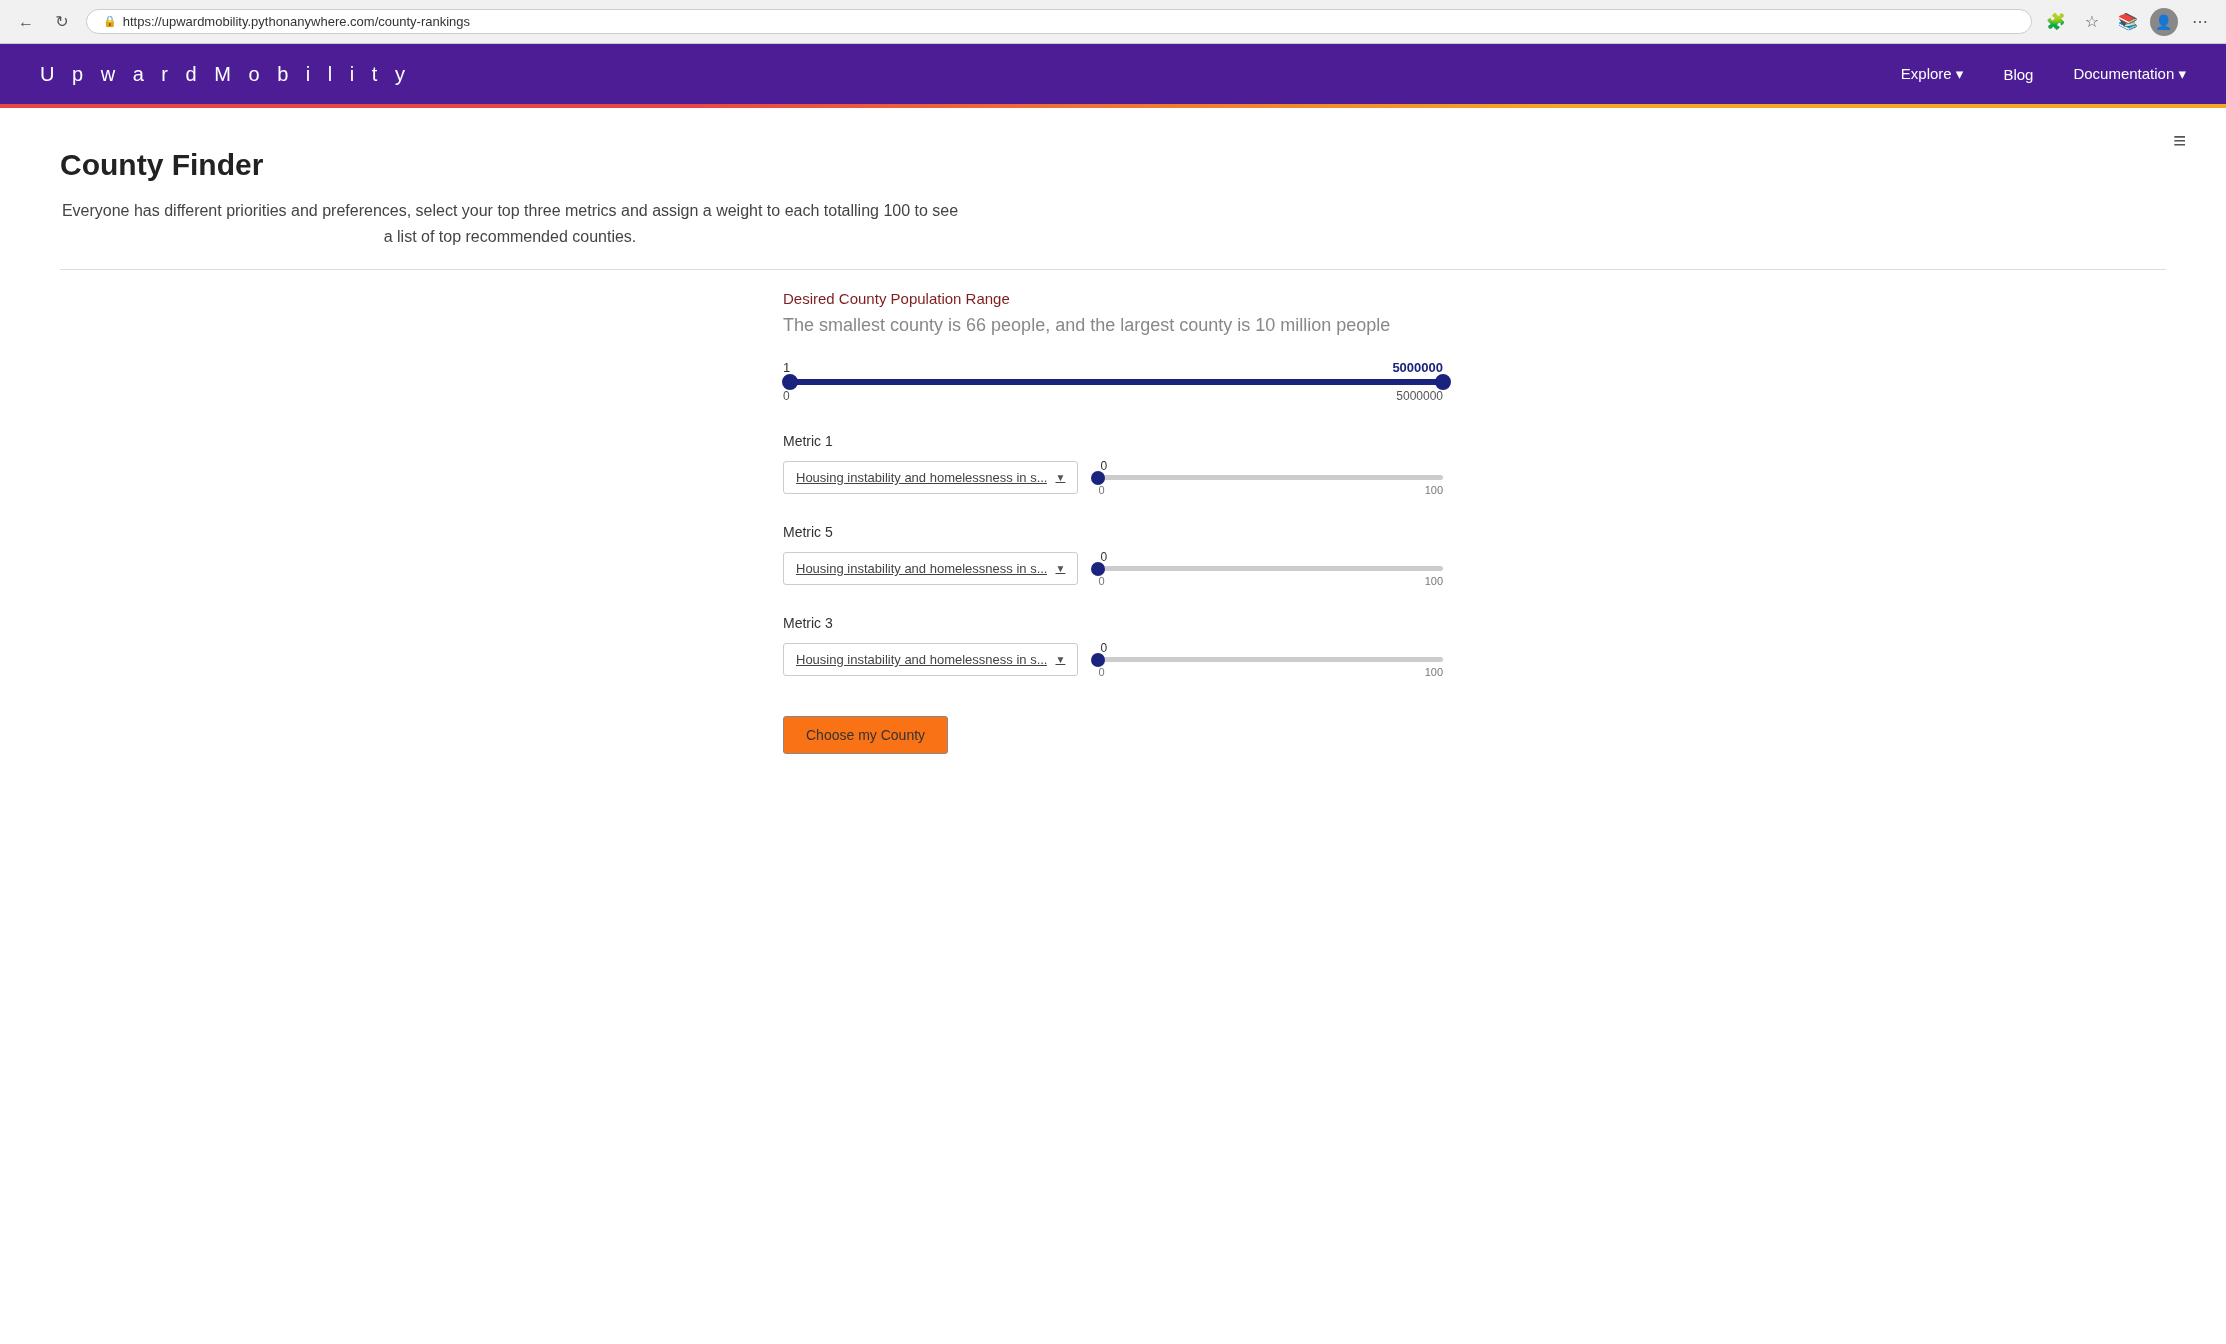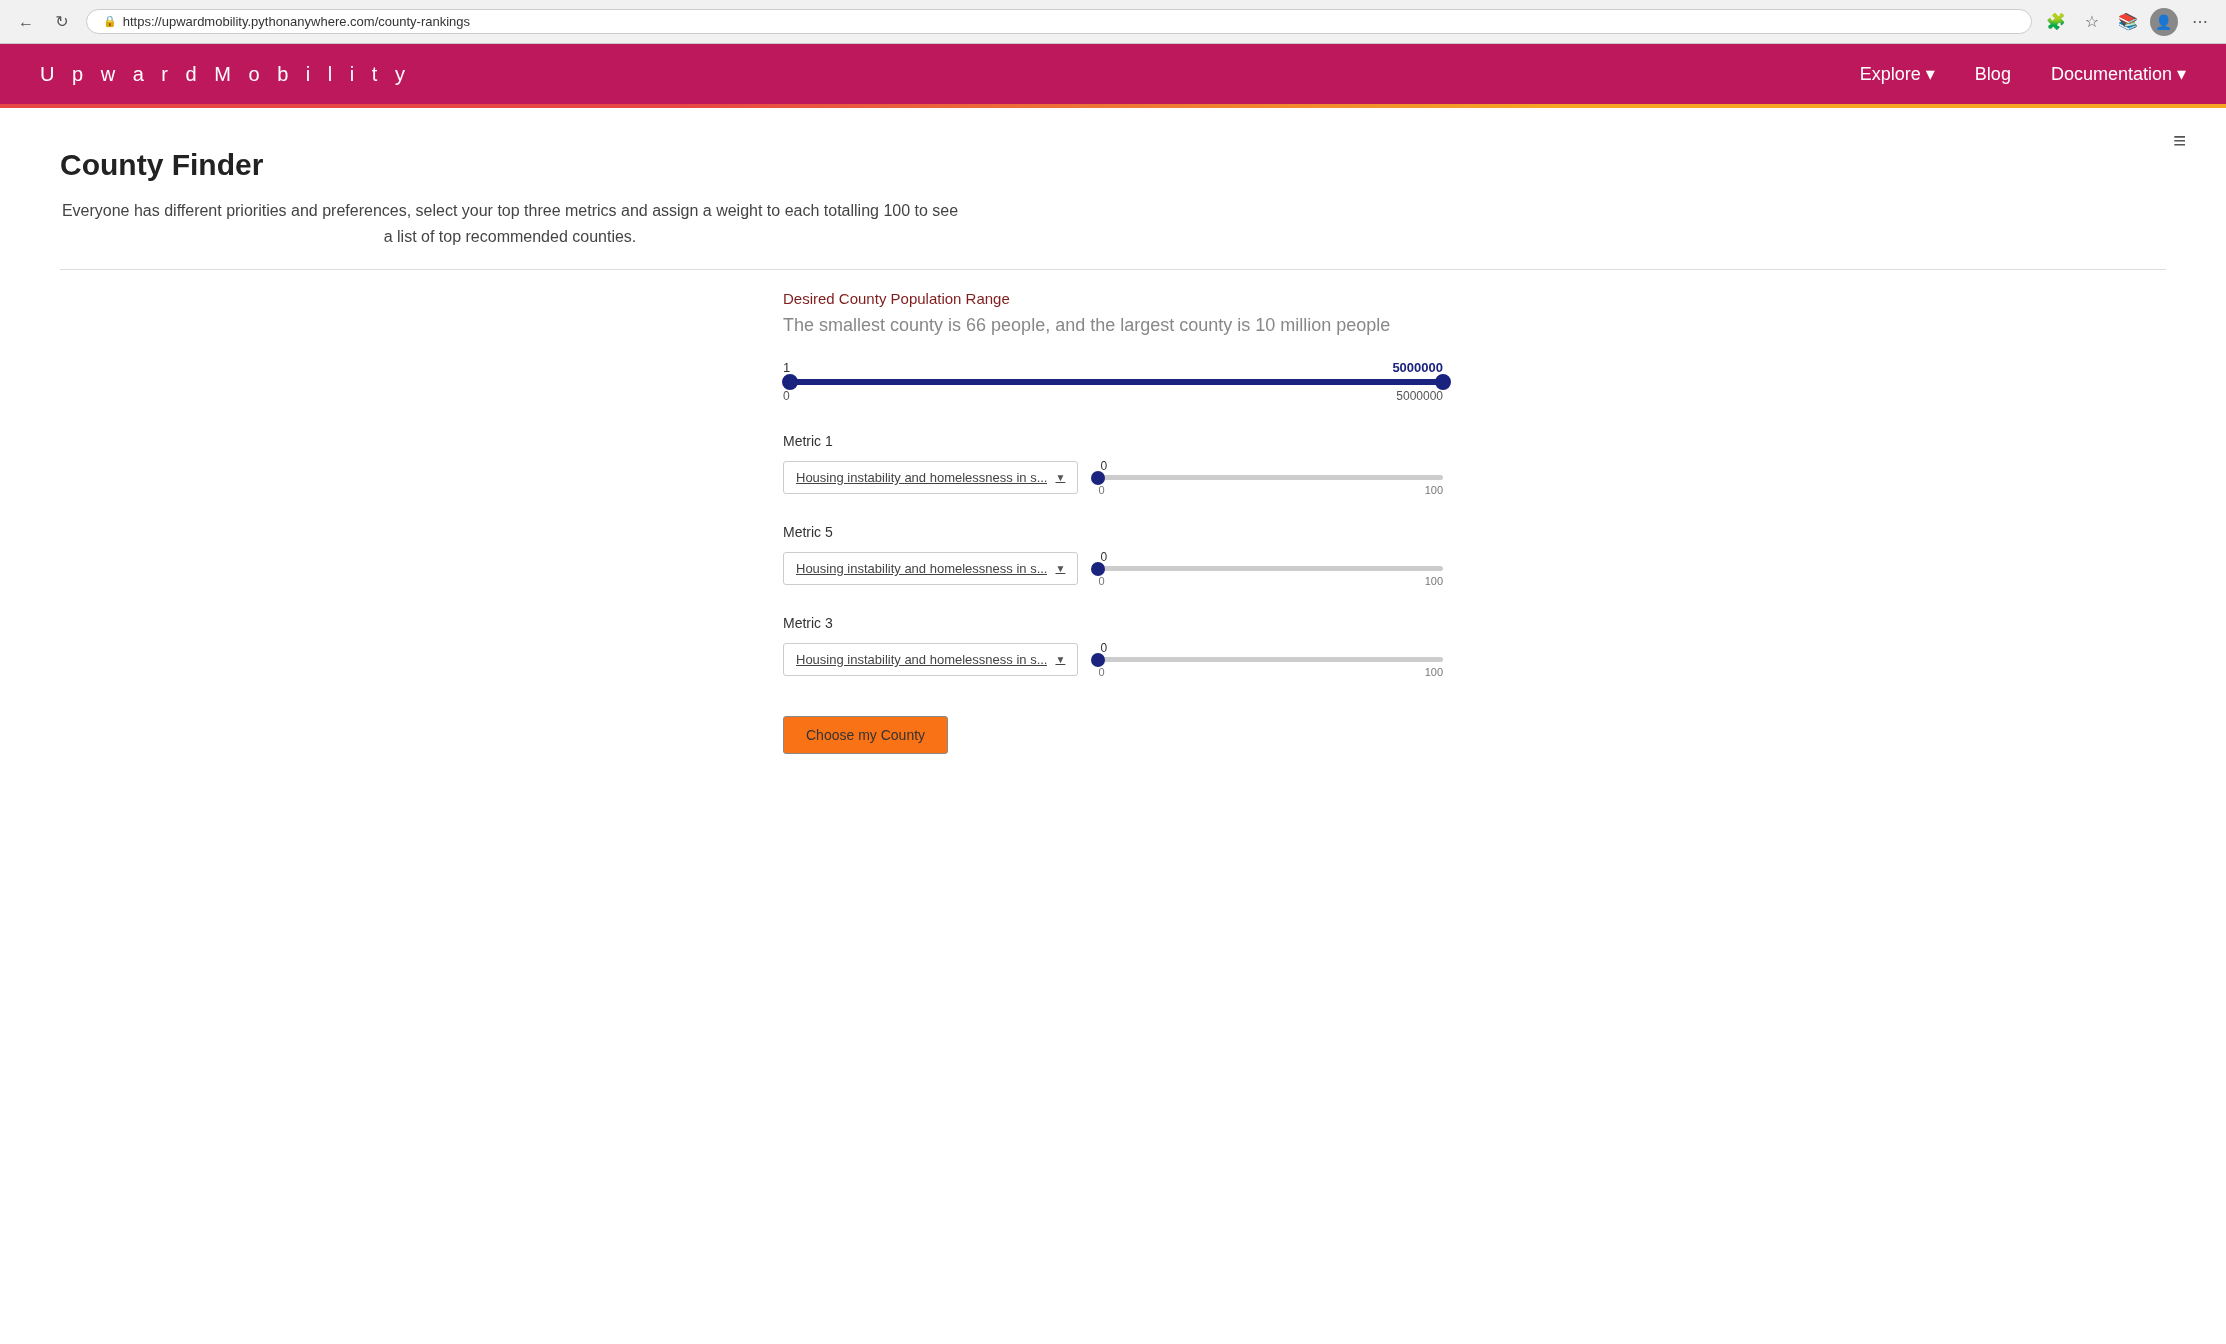--- a/index.html
+++ b/index.html
@@ -67,42 +67,42 @@
       background: #888;
       display: flex;
       align-items: center;
       justify-content: center;
       color: #fff;
       font-size: 14px;
     }
 
     
     .navbar {
-      background: #be185d;
+      background: #4c1d95;
       color: #fff;
       display: flex;
       align-items: center;
       justify-content: space-between;
       padding: 0 40px;
       height: 60px;
     }
     .navbar-brand {
       font-size: 20px;
       letter-spacing: 6px;
       font-weight: 300;
       color: #fff;
     }
     .navbar-links {
       display: flex;
       gap: 40px;
       align-items: center;
     }
     .navbar-link {
       color: #fff;
-      font-size: 18px;
+      font-size: 15px;
       cursor: pointer;
       display: flex;
       align-items: center;
       gap: 4px;
     }
 
     
     .color-line {
       height: 4px;
       background: linear-gradient(to right, #e84545 30%, #f5a623 70%);

